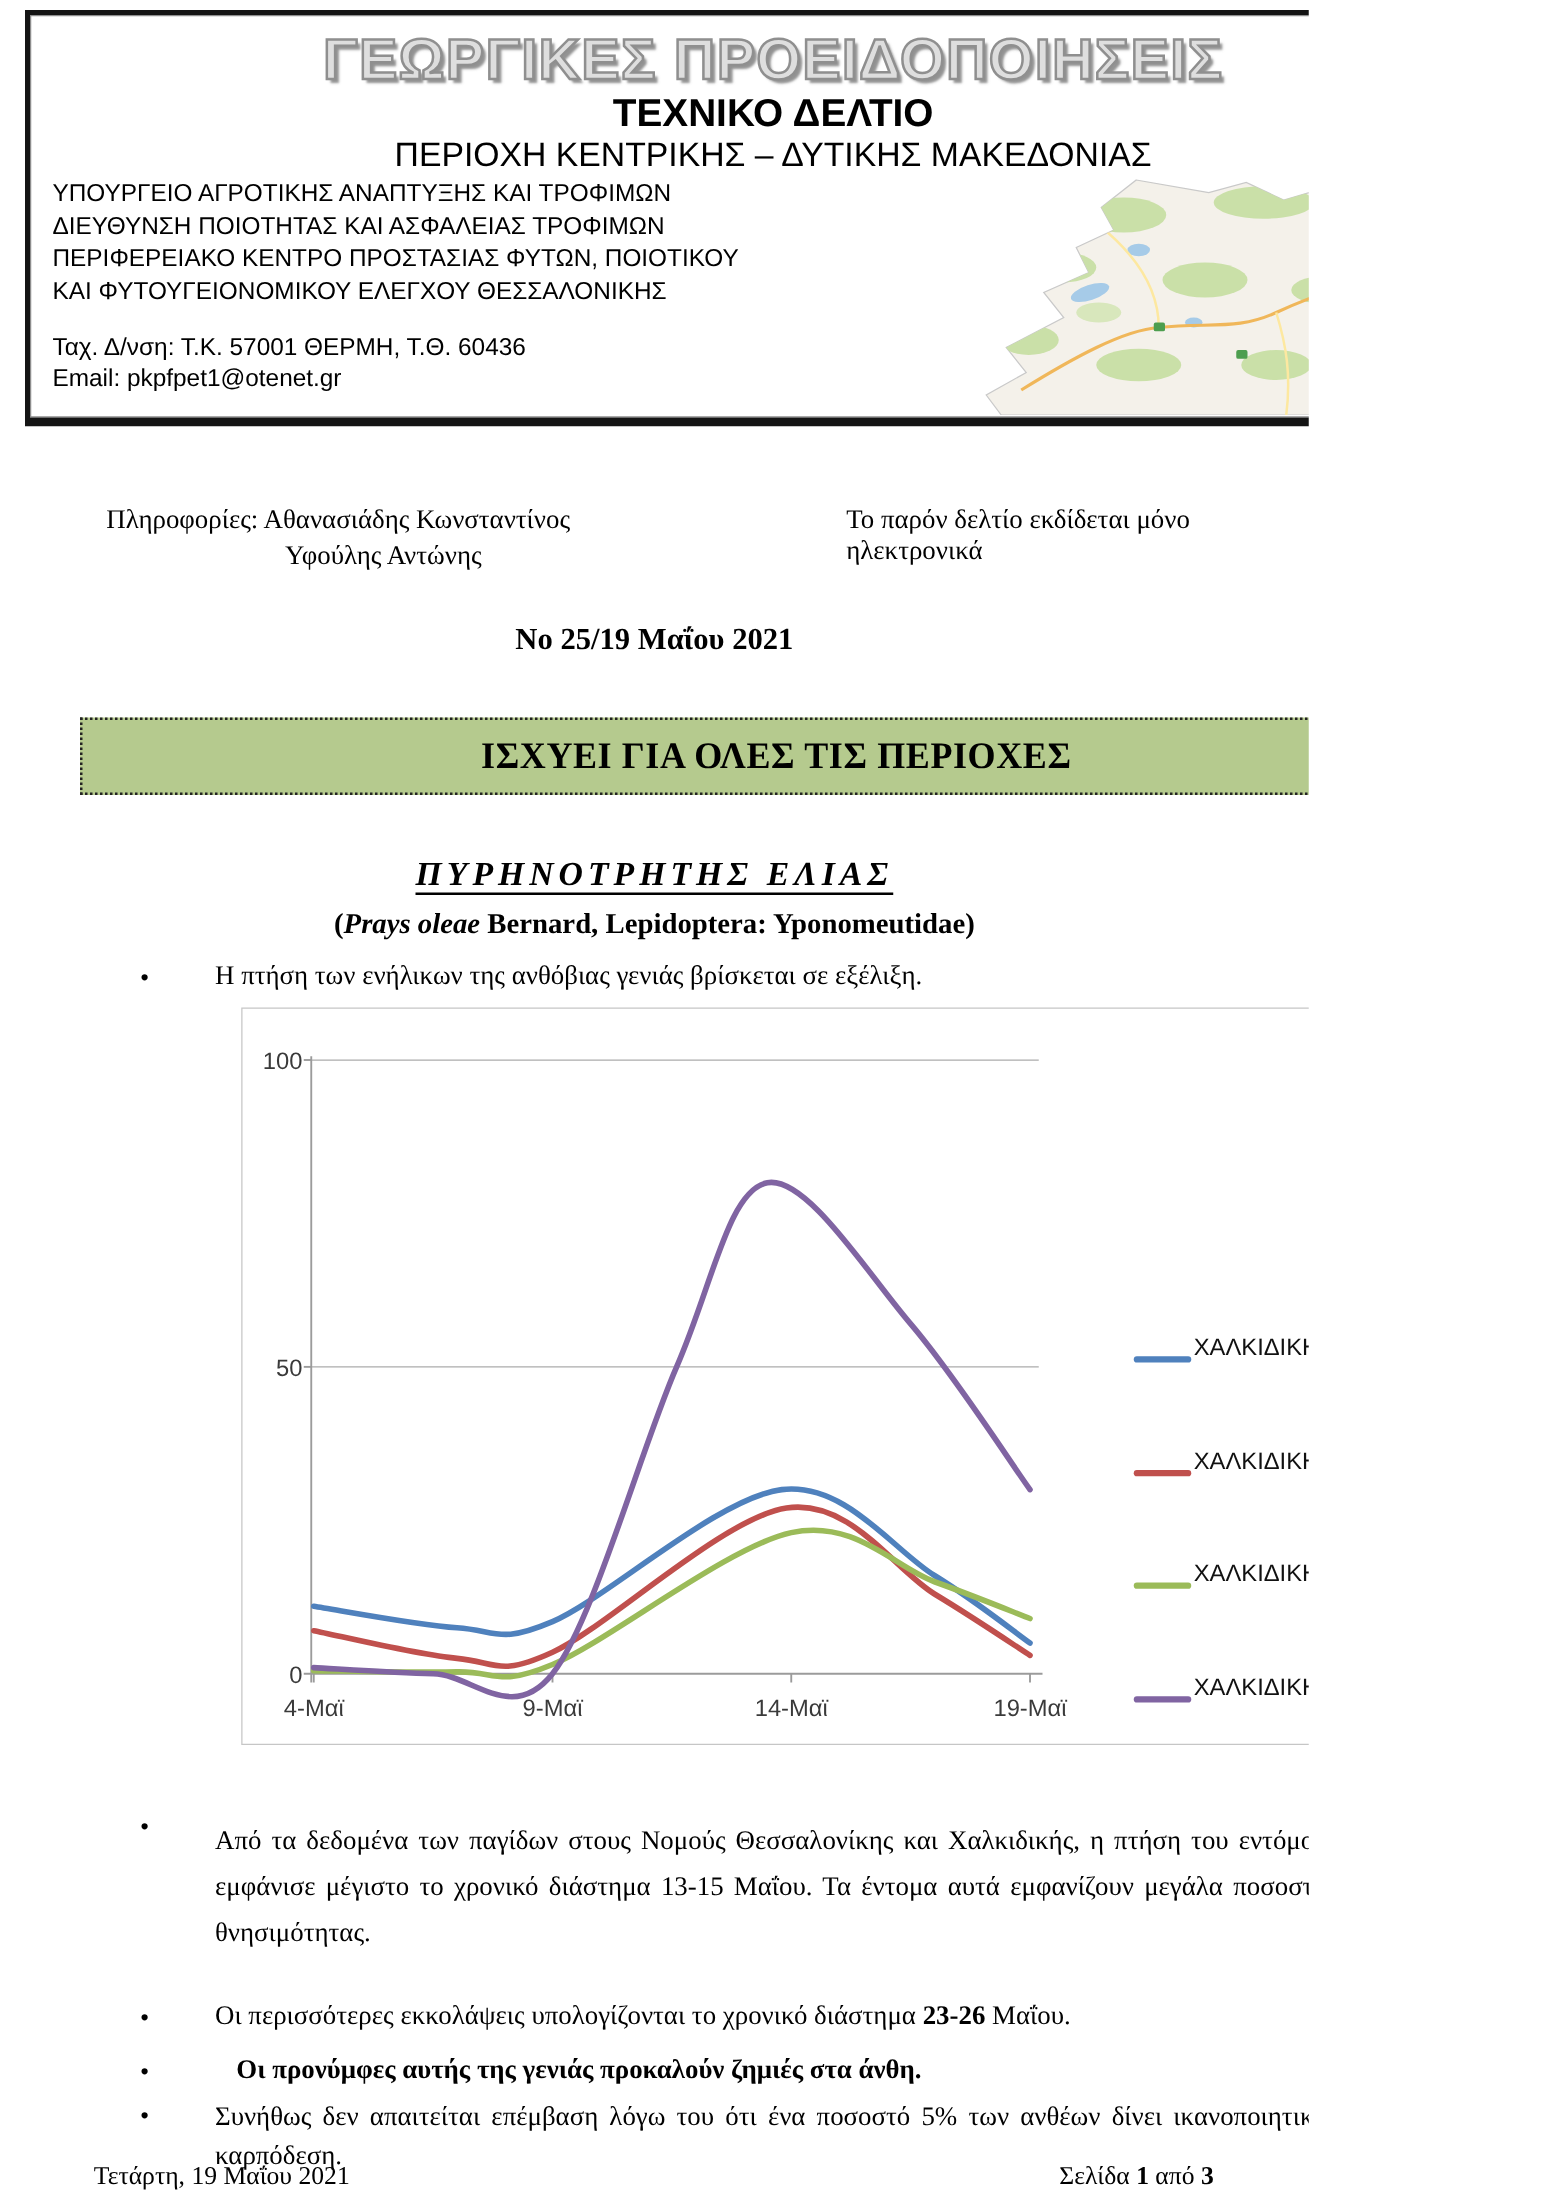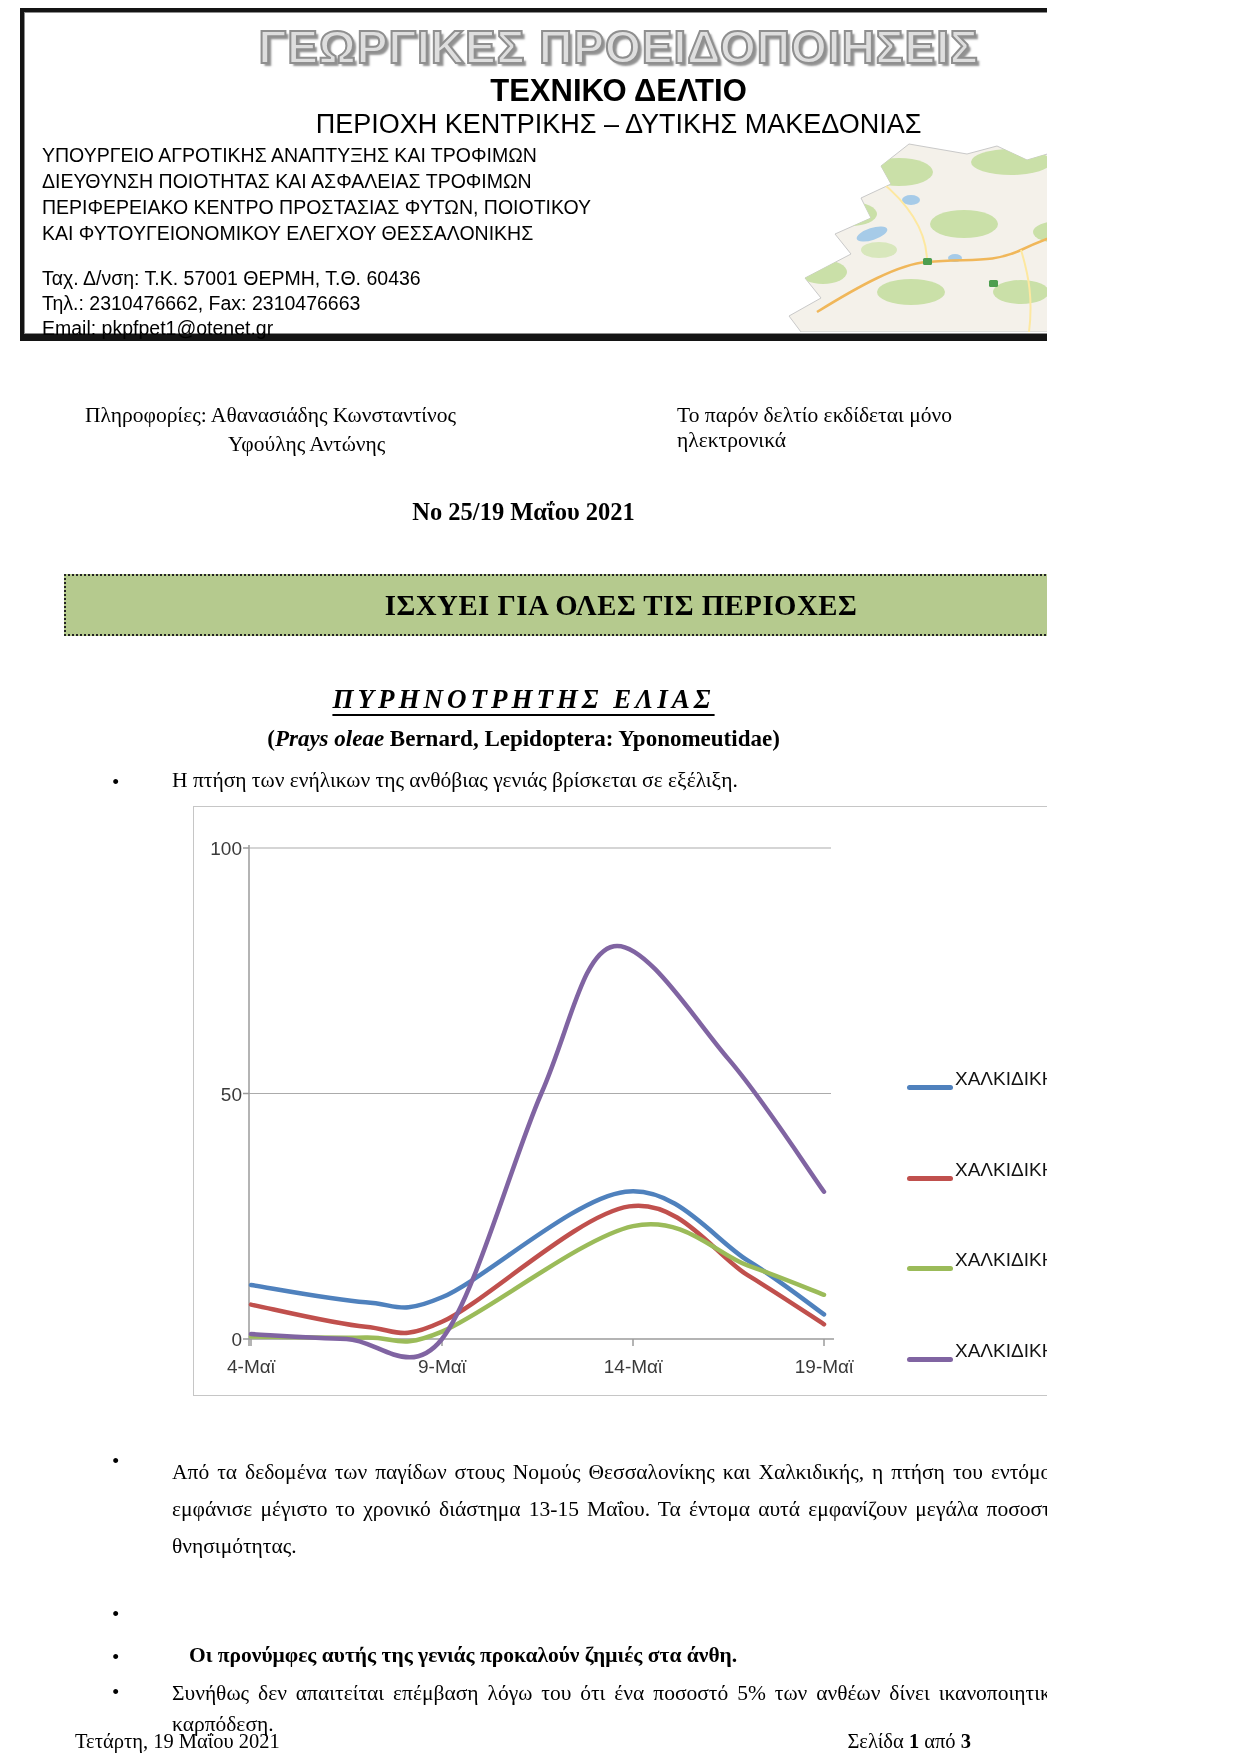--- a/index.html
+++ b/index.html
@@ -64,21 +64,20 @@
 
     <div class="ministry">
       <div>ΥΠΟΥΡΓΕΙΟ ΑΓΡΟΤΙΚΗΣ ΑΝΑΠΤΥΞΗΣ ΚΑΙ ΤΡΟΦΙΜΩΝ</div>
       <div>ΔΙΕΥΘΥΝΣΗ ΠΟΙΟΤΗΤΑΣ ΚΑΙ ΑΣΦΑΛΕΙΑΣ ΤΡΟΦΙΜΩΝ</div>
       <div>ΠΕΡΙΦΕΡΕΙΑΚΟ ΚΕΝΤΡΟ ΠΡΟΣΤΑΣΙΑΣ ΦΥΤΩΝ, ΠΟΙΟΤΙΚΟΥ</div>
       <div>ΚΑΙ ΦΥΤΟΥΓΕΙΟΝΟΜΙΚΟΥ ΕΛΕΓΧΟΥ ΘΕΣΣΑΛΟΝΙΚΗΣ</div>
     </div>
 
     <div class="addr">
       <div>Ταχ. Δ/νση: Τ.Κ. 57001 ΘΕΡΜΗ, Τ.Θ. 60436</div>
-      <div>Τηλ.: 2310476662, Fax: 2310476663</div>
       <div>Email: pkpfpet1@otenet.gr</div>
     </div>
 
     <div class="map-wrap">
       <svg width="452" height="192" viewBox="0 0 452 192">
         <rect width="452" height="192" fill="#ffffff"></rect>
         <defs>
           <clipPath id="regClip">
             <path d="M150,4 L208,14 L238,6 L268,20 L302,10 L342,24 L385,14 L452,28 L452,192 L42,192 L30,176 L62,158 L46,138 L92,114 L76,94 L112,78 L102,58 L132,44 L122,26 Z"></path>
           </clipPath>
@@ -175,20 +174,21 @@
           <span class="legend-swatch" style="background: rgb(128, 100, 162);"></span>
           <span class="legend-label">ΧΑΛΚΙΔΙΚΗ 4</span>
         </div>
       </div>
   </div>
 
   <div class="bullet-dot" style="left:112px;top:1449px;">•</div>
   <div class="btext just" style="left:148px;top:1454px;width:890px;line-height:37px;">Από τα δεδομένα των παγίδων στους Νομούς Θεσσαλονίκης και Χαλκιδικής, η πτήση του εντόμου εμφάνισε μέγιστο το χρονικό διάστημα 13-15 Μαΐου. Τα έντομα αυτά εμφανίζουν μεγάλα ποσοστά θνησιμότητας.</div>
 
   <div class="bullet-dot" style="left:112px;top:1602px;">•</div>
+  <div class="btext" style="left:148px;top:1600px;width:890px;"><span>Οι περισσότερες εκκολάψεις υπολογίζονται το χρονικό διάστημα </span><span class="b">23-26</span><span> Μαΐου.</span></div>
 
   <div class="bullet-dot" style="left:112px;top:1645px;">•</div>
   <div class="btext" style="left:165px;top:1643px;width:890px;font-weight:bold;">Οι προνύμφες αυτής της γενιάς προκαλούν ζημιές στα άνθη.</div>
 
   <div class="bullet-dot" style="left:112px;top:1680px;">•</div>
   <div class="btext just" style="left:148px;top:1678px;width:890px;line-height:31px;">Συνήθως δεν απαιτείται επέμβαση λόγω του ότι ένα ποσοστό 5% των ανθέων δίνει ικανοποιητική καρπόδεση.</div>
 
   <div class="footer-date">Τετάρτη, 19 Μαΐου 2021</div>
   <div class="footer-page"><span>Σελίδα </span><span class="b">1</span><span> από </span><span class="b">3</span></div>
 

